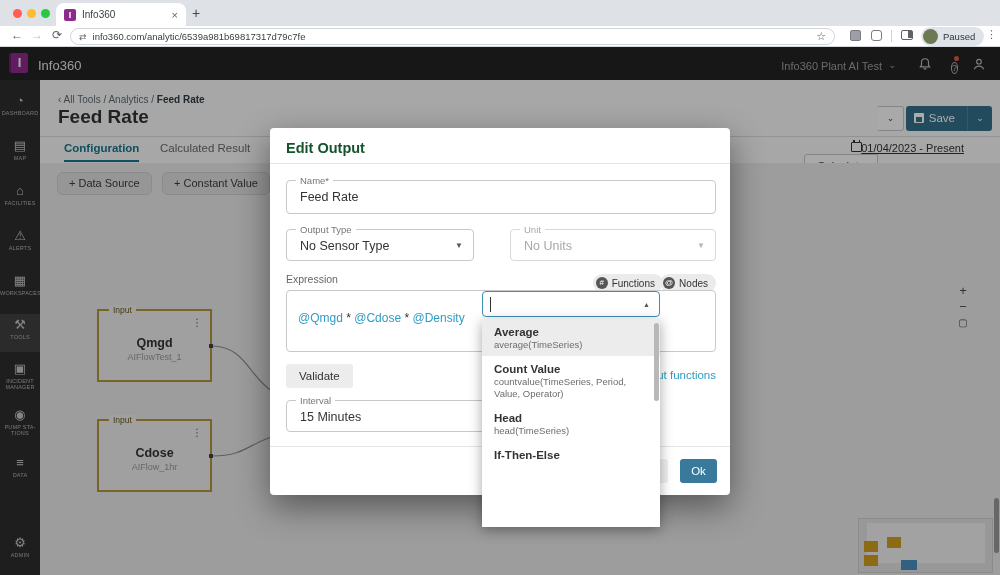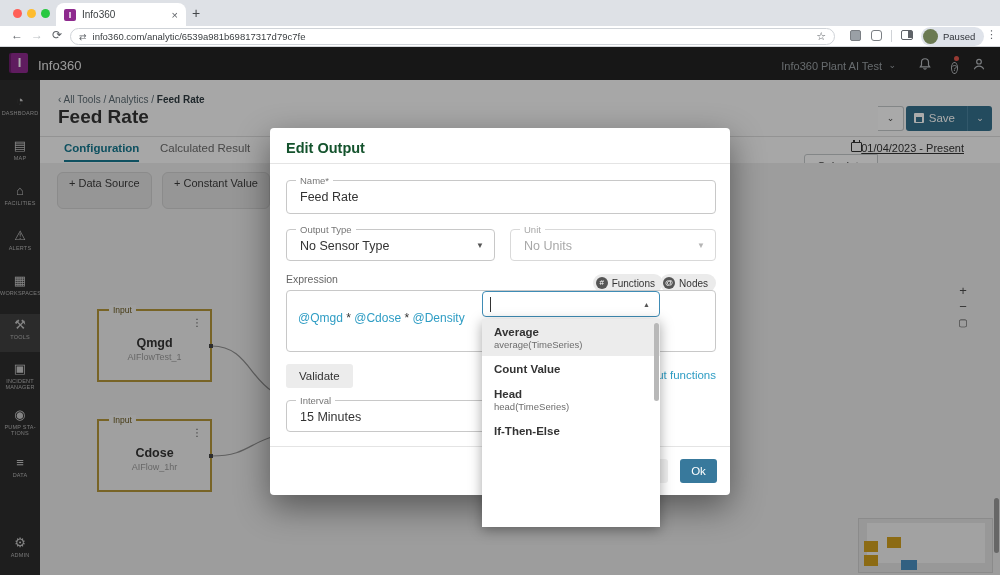--- a/index.html
+++ b/index.html
@@ -59,21 +59,21 @@
   .hdiv{position:absolute;left:0;top:56px;width:960px;height:1px;background:#dcdcdc;}
   .tab1{position:absolute;left:24px;top:62px;font-size:11.5px;font-weight:bold;color:#16788f;padding-bottom:6px;border-bottom:2.5px solid #16788f;}
   .tab2{position:absolute;left:120px;top:62px;font-size:11.5px;color:#6a6a6a;}
   .daterange{position:absolute;right:36px;top:62px;font-size:11px;color:#333;text-decoration:underline;}
   .calic{position:absolute;right:138px;top:62px;width:11px;height:10px;border:1.3px solid #333;border-radius:1px;}
   .calic::before{content:"";position:absolute;left:1px;top:-3px;width:1.5px;height:3px;background:#333;}
   .calic::after{content:"";position:absolute;right:1px;top:-3px;width:1.5px;height:3px;background:#333;}
 
   
   .canvas{position:absolute;left:0;top:83px;width:960px;height:412px;background:#ebebeb;}
-  .cbtn{position:absolute;top:9px;height:37px;background:#e0e0e0;border:1px solid #cfcfcf;border-radius:6px;font-size:11px;color:#3b3b3b;line-height:21px;padding:0 11px;}
+  .cbtn{position:absolute;top:9px;height:23px;background:#e0e0e0;border:1px solid #cfcfcf;border-radius:6px;font-size:11px;color:#3b3b3b;line-height:21px;padding:0 11px;}
   .node{position:absolute;width:115px;height:73px;background:#efefef;border:2px solid #b3953a;}
   .node .ntag{position:absolute;left:10px;top:-6px;background:#efefef;padding:0 4px;font-size:8.5px;color:#6a5a20;}
   .node .nmenu{position:absolute;right:8px;top:6px;font-size:10px;color:#555;letter-spacing:0;}
   .node .nname{position:absolute;left:0;top:25px;width:100%;text-align:center;font-size:12.5px;font-weight:bold;color:#333;}
   .node .nsub{position:absolute;left:0;top:41px;width:100%;text-align:center;font-size:9px;color:#9a9a9a;}
   .node .nport{position:absolute;right:-3px;top:33px;width:4px;height:4px;background:#444;}
   .zoomctl{position:absolute;right:28px;top:120px;width:18px;text-align:center;}
   .zoomctl span{display:block;font-size:13px;color:#4c4c4c;line-height:16px;}
   .minimap{position:absolute;right:7px;bottom:2px;width:135px;height:55px;background:#e3e3e3;border:1px solid #d0d0d0;}
   .mviewport{position:absolute;left:8px;top:4px;width:118px;height:40px;background:#f2f2f2;}
@@ -88,21 +88,21 @@
   .mtitle{position:absolute;left:16px;top:12px;font-size:14.5px;font-weight:bold;color:#14532d;}
   .mdiv{position:absolute;left:0;top:35px;width:460px;height:1px;background:#e4e4e4;}
   .field{position:absolute;border:1px solid #c8c8c8;border-radius:4px;background:#fff;}
   .flabel{position:absolute;top:-6px;left:9px;background:#fff;padding:0 4px;font-size:9.5px;color:#777;}
   .fvalue{position:absolute;left:13px;top:9px;font-size:12.5px;color:#333;}
   .field.disabled{border-color:#d9d9d9;}
   .field.disabled .fvalue,.field.disabled .flabel{color:#a8a8a8;}
   .fchev{position:absolute;right:10px;top:11px;font-size:8px;color:#555;}
   .field.disabled .fchev{color:#b5b5b5;}
   .f-name{left:16px;top:52px;width:430px;height:34px;}
-  .f-otype{left:16px;top:101px;width:209px;height:32px;}
+  .f-otype{left:16px;top:101px;width:188px;height:32px;}
   .f-unit{left:240px;top:101px;width:206px;height:32px;}
   .exprlabel{position:absolute;left:16px;top:145px;font-size:10.5px;color:#666;}
   .chip{position:absolute;top:146px;height:18px;background:#ebebeb;border-radius:9px;display:flex;align-items:center;padding:0 8px 0 3px;}
   .chipic{width:12px;height:12px;background:#555;border-radius:50%;color:#fff;font-size:8px;text-align:center;line-height:12px;margin-right:4px;}
   .chiplb{font-size:10px;color:#333;}
   .chip.functions{right:67px;}
   .chip.nodes{right:14px;}
   .exprbox{position:absolute;left:16px;top:162px;width:430px;height:62px;border:1px solid #c8c8c8;border-radius:4px;background:#fff;}
   .expr{position:absolute;left:11px;top:20px;font-size:12px;white-space:pre;}
   .tok{color:#2f9dc4;} .top{color:#333;}
@@ -341,20 +341,21 @@
       <span class="caret"></span>
       <span class="combochev">▲</span>
     </div>
     <div class="ddpanel">
       <div class="dditem sel">
         <div class="ddname">Average</div>
         <div class="ddsig">average(TimeSeries)</div>
       </div>
       <div class="dditem">
         <div class="ddname">Count Value</div>
+        <div class="ddsig">countvalue(TimeSeries, Period, Value, Operator)</div>
       </div>
       <div class="dditem">
         <div class="ddname">Head</div>
         <div class="ddsig">head(TimeSeries)</div>
       </div>
       <div class="dditem">
         <div class="ddname">If-Then-Else</div>
       </div>
 
       <div class="ddscroll"></div>

